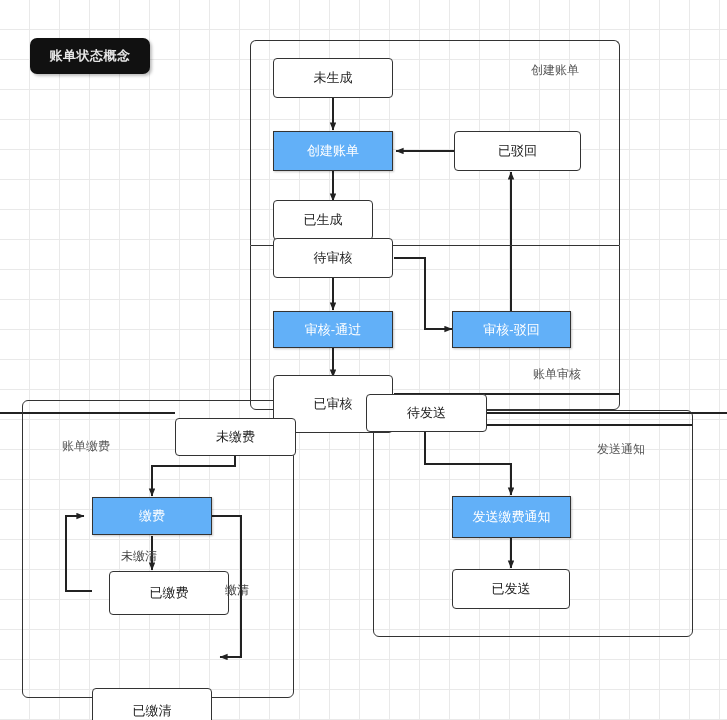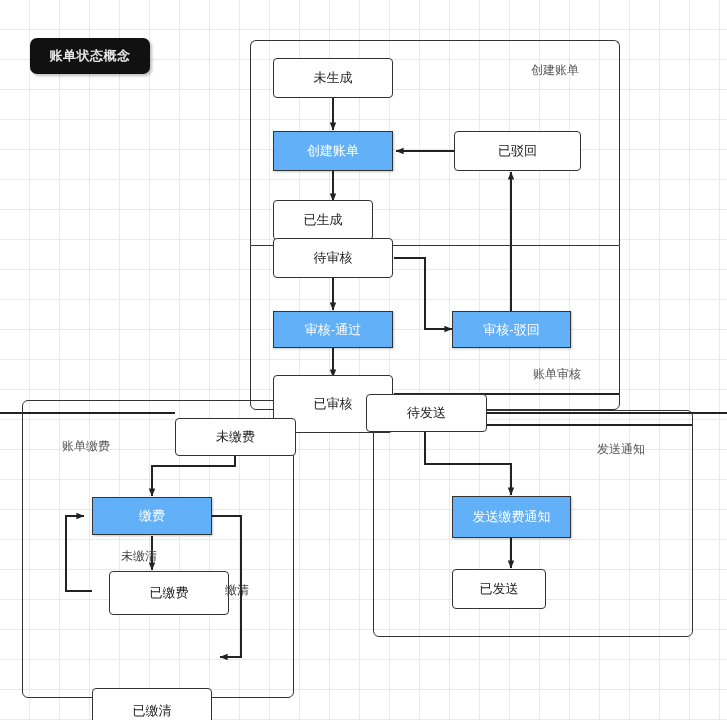--- a/index.html
+++ b/index.html
@@ -168,15 +168,15 @@
   <div class="node state" style="left:366px;top:394px;width:121px;height:38px;z-index:7;">待发送</div>
 
   <div class="node action" style="left:92px;top:497px;width:120px;height:38px;">缴费</div>
   <div class="node state" style="left:109px;top:571px;width:120px;height:44px;">已缴费</div>
   <div class="node state" style="left:92px;top:660px;width:120px;height:46px;margin-top:28px;">已缴清</div>
 
   <div class="edge-label" style="left:121px;top:548px;">未缴清</div>
   <div class="edge-label" style="left:225px;top:582px;">缴清</div>
 
   <div class="node action" style="left:452px;top:496px;width:119px;height:42px;">发送缴费通知</div>
-  <div class="node state" style="left:452px;top:569px;width:94px;height:40px;">已发送</div>
+  <div class="node state" style="left:452px;top:569px;width:118px;height:40px;">已发送</div>
 
 </div>
 
 </body></html>

